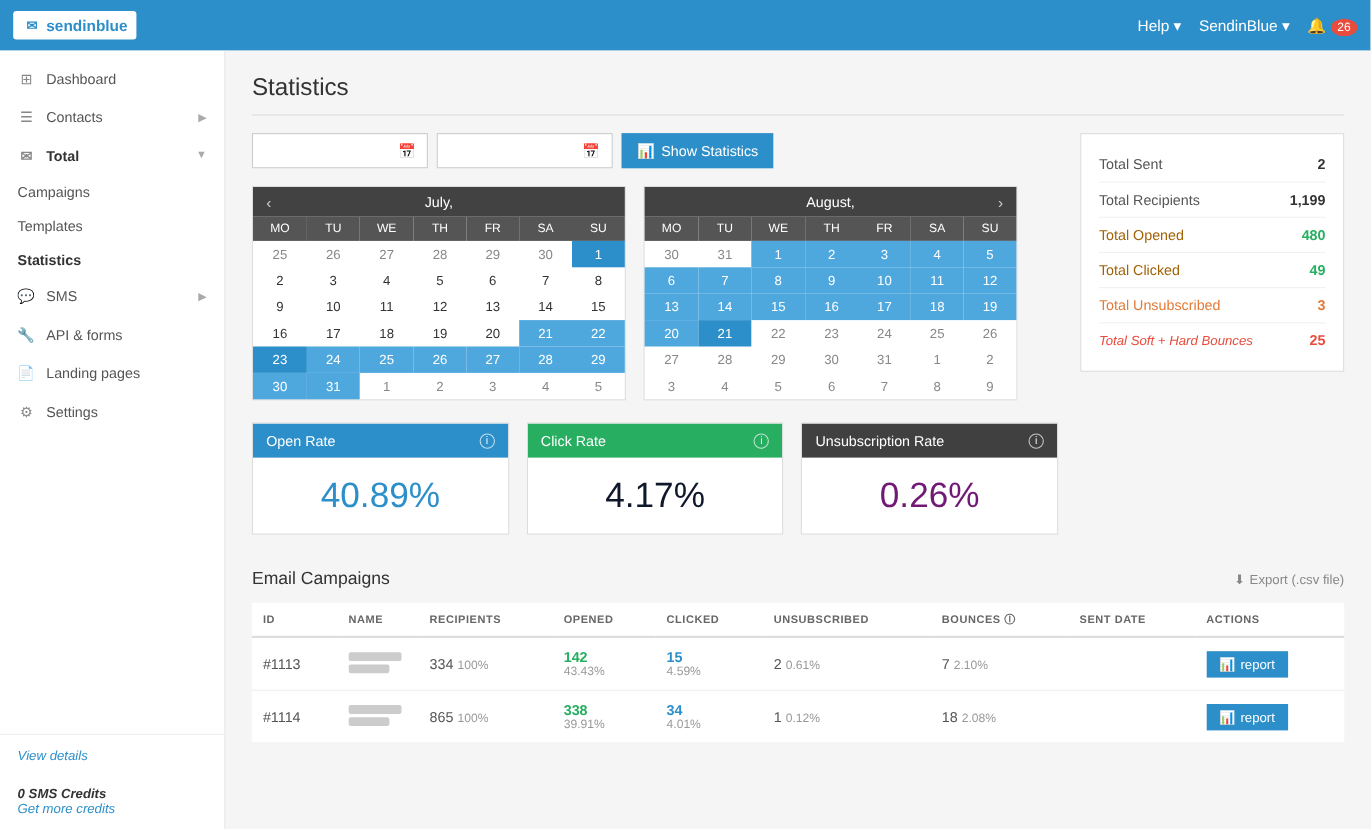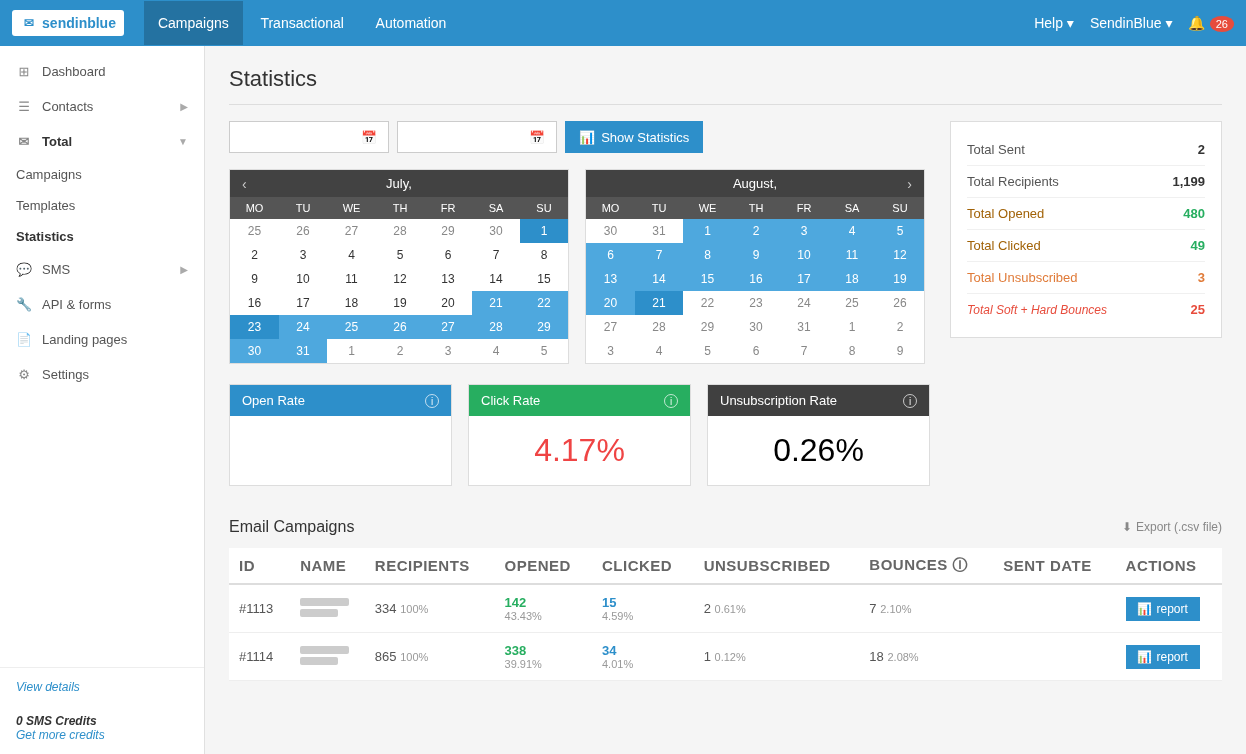--- a/index.html
+++ b/index.html
@@ -229,24 +229,24 @@
     .rate-card-header.blue { background: #2d8fca; }
     .rate-card-header.green { background: #27ae60; }
     .rate-card-header.orange { background: #404040; }
     .rate-card-value {
       text-align: center;
       font-size: 32px;
       padding: 16px;
       font-weight: 300;
     }
     .rate-card-value.blue { color: #2d8fca; }
-    .rate-card-value.green { color: #ef4444; }
-    .rate-card-value.orange { color: #000000; }
+    .rate-card-value.green { color: #0f172a; }
+    .rate-card-value.orange { color: #701a75; }
     .stats-panel {
-      width: 272px;
+      width: 240px;
       flex-shrink: 0;
       background: white;
       border: 1px solid #ddd;
       padding: 12px 16px;
       font-size: 13px;
       height: fit-content;
     }
     .stat-row {
       display: flex;
       justify-content: space-between;
@@ -283,21 +283,21 @@
       cursor: pointer;
       display: flex;
       align-items: center;
       gap: 4px;
       text-decoration: none;
     }
 
     
     .campaigns-table { width: 100%; border-collapse: collapse; background: white; }
     .campaigns-table th {
-      font-size: 15px;
+      font-size: 10px;
       font-weight: bold;
       color: #666;
       text-align: left;
       padding: 8px 10px;
       border-bottom: 2px solid #ddd;
       text-transform: uppercase;
       letter-spacing: 0.5px;
     }
     .campaigns-table td {
       padding: 10px;
@@ -342,25 +342,20 @@
     }
   </style>
 </head>
 <body>
 
 <header class="topnav">
   <div class="logo">
     <span style="color:#2d8fca;background:white;padding:2px 4px;border-radius:2px;font-size:12px;">✉</span>
     <span>sendinblue</span>
   </div>
-  <nav>
-    <a href="#" class="active">Campaigns</a>
-    <a href="#">Transactional</a>
-    <a href="#">Automation</a>
-  </nav>
   <div class="topnav-right">
     <span style="cursor:pointer;">Help ▾</span>
     <span style="cursor:pointer;">SendinBlue ▾</span>
     <span class="bell">
       🔔 <span class="badge">26</span>
     </span>
   </div>
 </header>
 
 <div class="layout">
@@ -586,20 +581,21 @@
             </table>
           </div>
         </div>
 
         <div class="rate-cards">
           <div class="rate-card">
             <div class="rate-card-header blue">
               <span>Open Rate</span>
               <span class="info-icon">i</span>
             </div>
+            <div class="rate-card-value blue">40.89%</div>
           </div>
           <div class="rate-card">
             <div class="rate-card-header green">
               <span>Click Rate</span>
               <span class="info-icon">i</span>
             </div>
             <div class="rate-card-value green">4.17%</div>
           </div>
           <div class="rate-card">
             <div class="rate-card-header orange">

